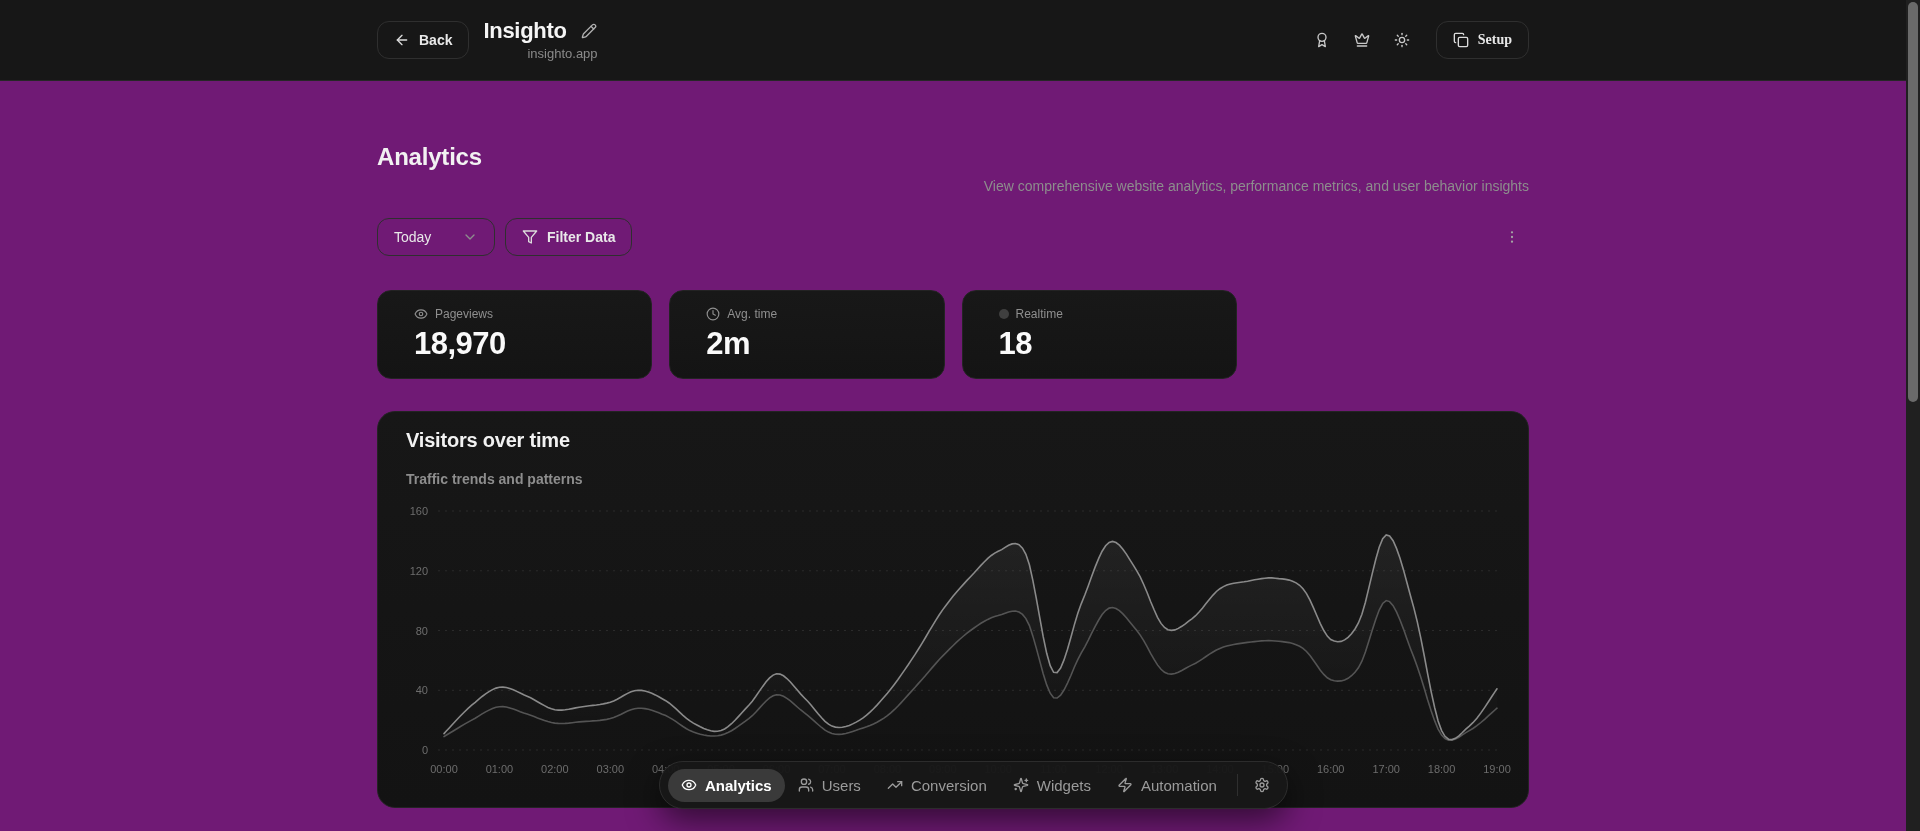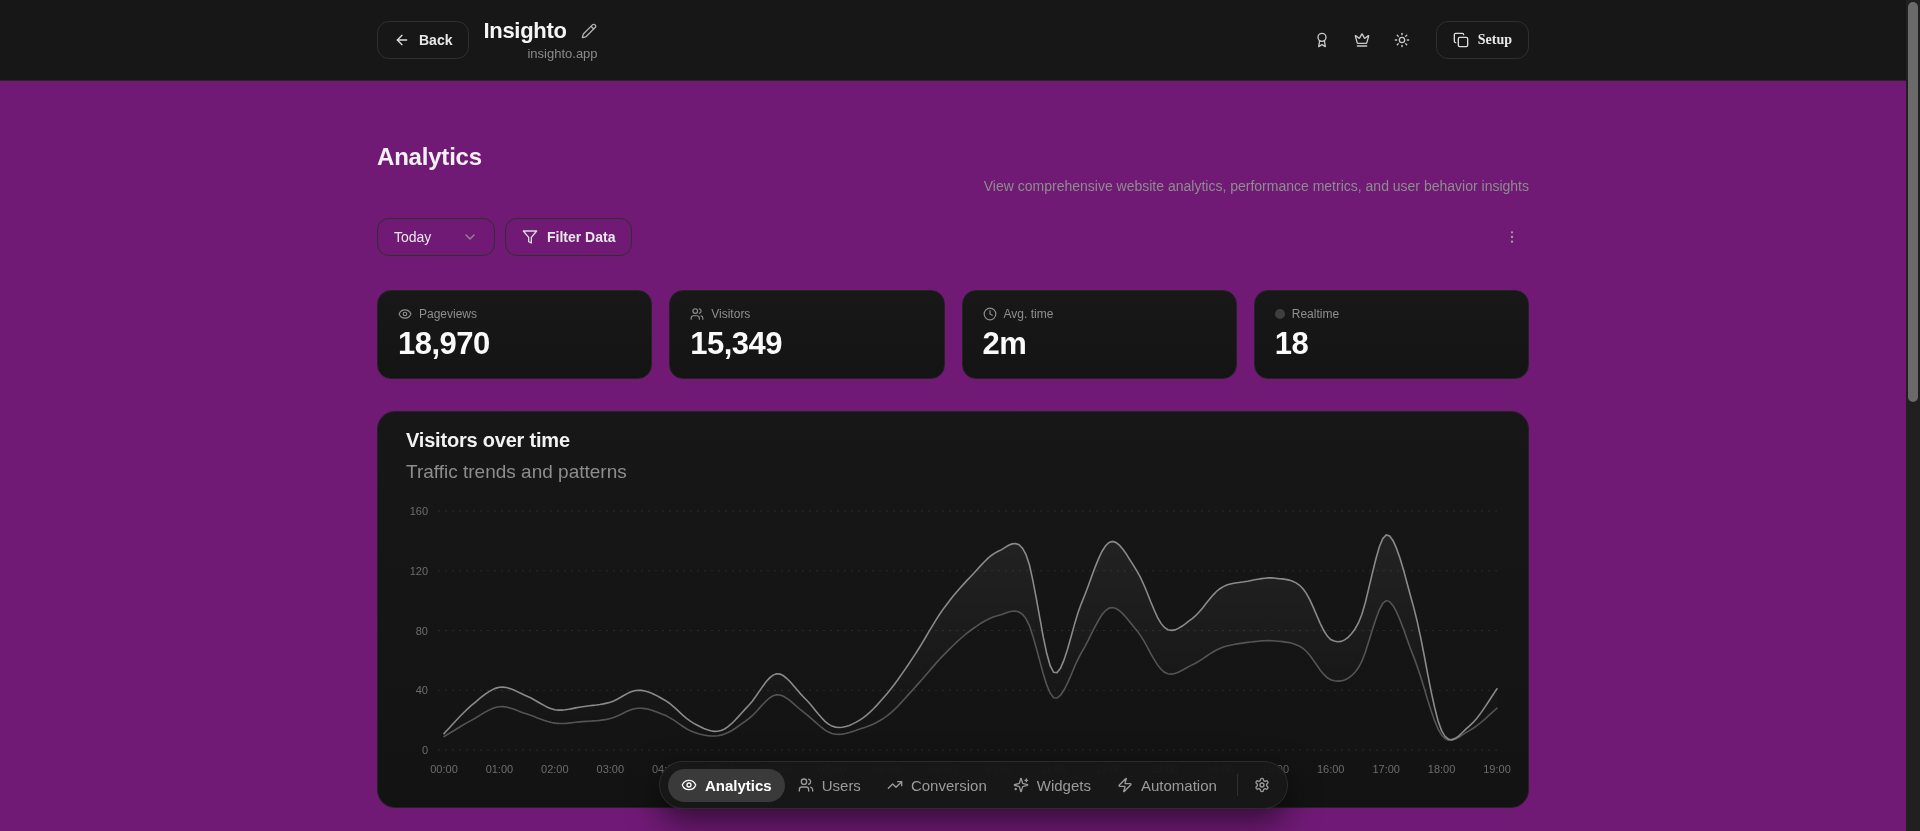--- a/index.html
+++ b/index.html
@@ -30,32 +30,32 @@
   .page-sub{margin:6px 0 16px;font-size:14px;color:#8d8d8d;line-height:1.4;text-align:right;}
   .controls{margin-top:22px;display:flex;align-items:center;gap:10px;}
   .select-btn{width:118px;justify-content:space-between;font-weight:500;}
   .select-btn .ic{color:#8d8d8d;}
   .kebab{margin-left:auto;display:inline-flex;align-items:center;justify-content:center;width:34px;height:38px;
          background:none;border:none;color:#a5a5a5;cursor:pointer;}
 
   
   .stats{margin-top:34px;display:grid;grid-template-columns:repeat(4,1fr);gap:17px;}
   .stat-card{height:89px;border:1px solid #232323;border-radius:14px;
-             background:linear-gradient(180deg,#181818,#141414);padding:16px 20px;box-sizing:border-box;}
+             background:linear-gradient(180deg,#181818,#141414);padding:16px 36px;box-sizing:border-box;}
   .stat-head{display:flex;align-items:center;gap:7px;color:#8f8f8f;font-size:12px;font-weight:500;}
   .stat-head .ic svg{width:14px;height:14px;}
   .stat-value{margin-top:5px;font-size:31px;font-weight:700;letter-spacing:-.5px;color:#fafafa;}
   .pulse-dot{width:10px;height:10px;border-radius:50%;background:#3f3f3f;display:inline-block;}
 
   
   .chart-card{margin-top:32px;height:397px;border:1px solid #232323;border-radius:18px;position:relative;
               background:linear-gradient(180deg,#171717,#131313);box-sizing:border-box;overflow:hidden;}
   .chart-head{position:absolute;left:28px;top:17px;}
   .chart-title{margin:0;font-size:20px;font-weight:700;letter-spacing:-.2px;color:#f2f2f2;}
-  .chart-sub{margin:9px 0 0;font-size:19px;color:#8d8d8d;}
+  .chart-sub{margin:19px 0 0;font-size:14px;color:#8d8d8d;font-weight:bold;}
   .chart-svg{position:absolute;left:0;top:0;}
 
   
   .bottom-nav{position:absolute;left:659px;top:761px;height:48px;display:flex;align-items:center;
               padding:0 8px;background:rgba(24,24,24,.97);border:1px solid #2c2c2c;border-radius:26px;
               box-shadow:0 12px 32px rgba(0,0,0,.55);box-sizing:border-box;}
   .nav-item{display:inline-flex;align-items:center;gap:8px;height:33px;padding:0 13px;border-radius:17px;
             background:none;border:none;color:#9b9b9b;font-size:15px;font-weight:400;font-family:inherit;
             cursor:pointer;white-space:nowrap;}
   .nav-item .ic svg{width:16px;height:16px;}
@@ -185,34 +185,20 @@
     <div class="stat-head">
       <span class="ic">
               <svg viewBox="0 0 24 24" fill="none" stroke="currentColor" stroke-width="2" stroke-linecap="round" stroke-linejoin="round">
                 <path d="M2.062 12.348a1 1 0 0 1 0-.696 10.75 10.75 0 0 1 19.876 0 1 1 0 0 1 0 .696 10.75 10.75 0 0 1-19.876 0"></path>
                 <circle cx="12" cy="12" r="3"></circle>
               </svg>
             </span>
       <span class="stat-label">Pageviews</span>
     </div>
     <div class="stat-value">18,970</div>
-  </div>
-        <div class="stat-card">
-    <div class="stat-head">
-      <span class="ic">
-              <svg viewBox="0 0 24 24" fill="none" stroke="currentColor" stroke-width="2" stroke-linecap="round" stroke-linejoin="round">
-                <path d="M16 21v-2a4 4 0 0 0-4-4H6a4 4 0 0 0-4 4v2"></path>
-                <circle cx="9" cy="7" r="4"></circle>
-                <path d="M22 21v-2a4 4 0 0 0-3-3.87"></path>
-                <path d="M16 3.13a4 4 0 0 1 0 7.75"></path>
-              </svg>
-            </span>
-      <span class="stat-label">Visitors</span>
-    </div>
-    <div class="stat-value">15,349</div>
   </div>
         <div class="stat-card">
     <div class="stat-head">
       <span class="ic">
               <svg viewBox="0 0 24 24" fill="none" stroke="currentColor" stroke-width="2" stroke-linecap="round" stroke-linejoin="round">
                 <circle cx="12" cy="12" r="10"></circle>
                 <path d="M12 6v6l4 2"></path>
               </svg>
             </span>
       <span class="stat-label">Avg. time</span>

